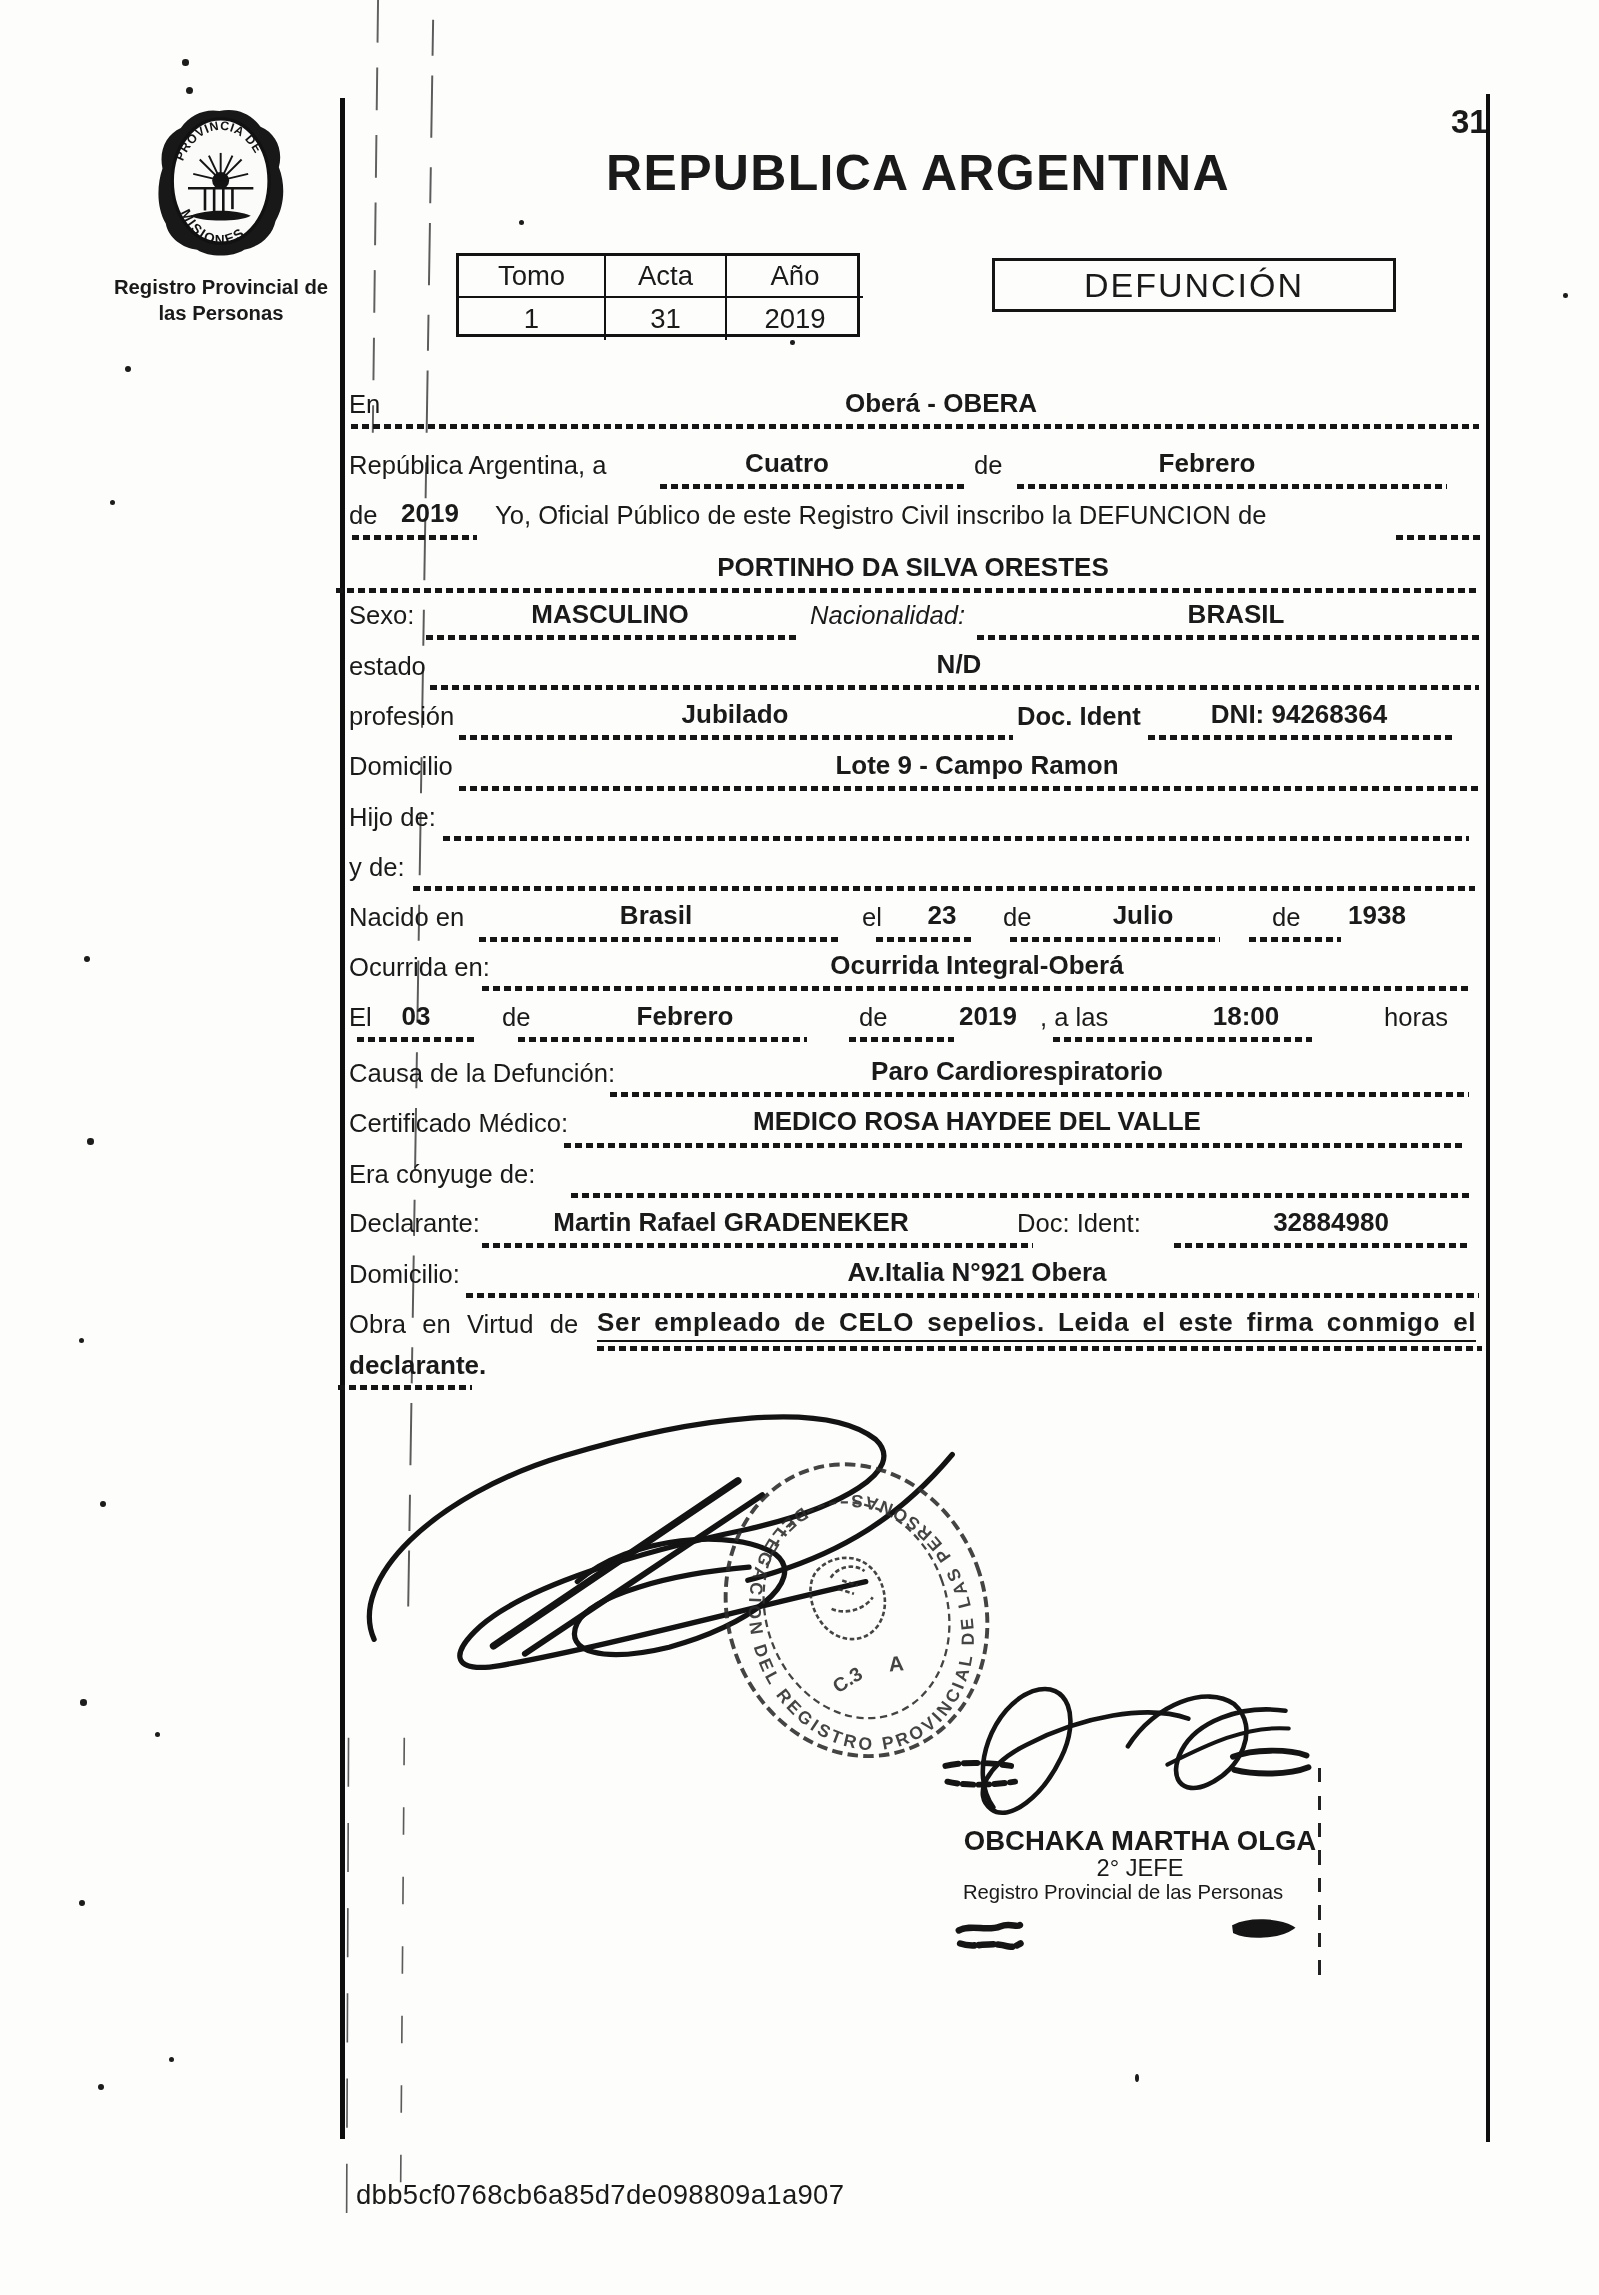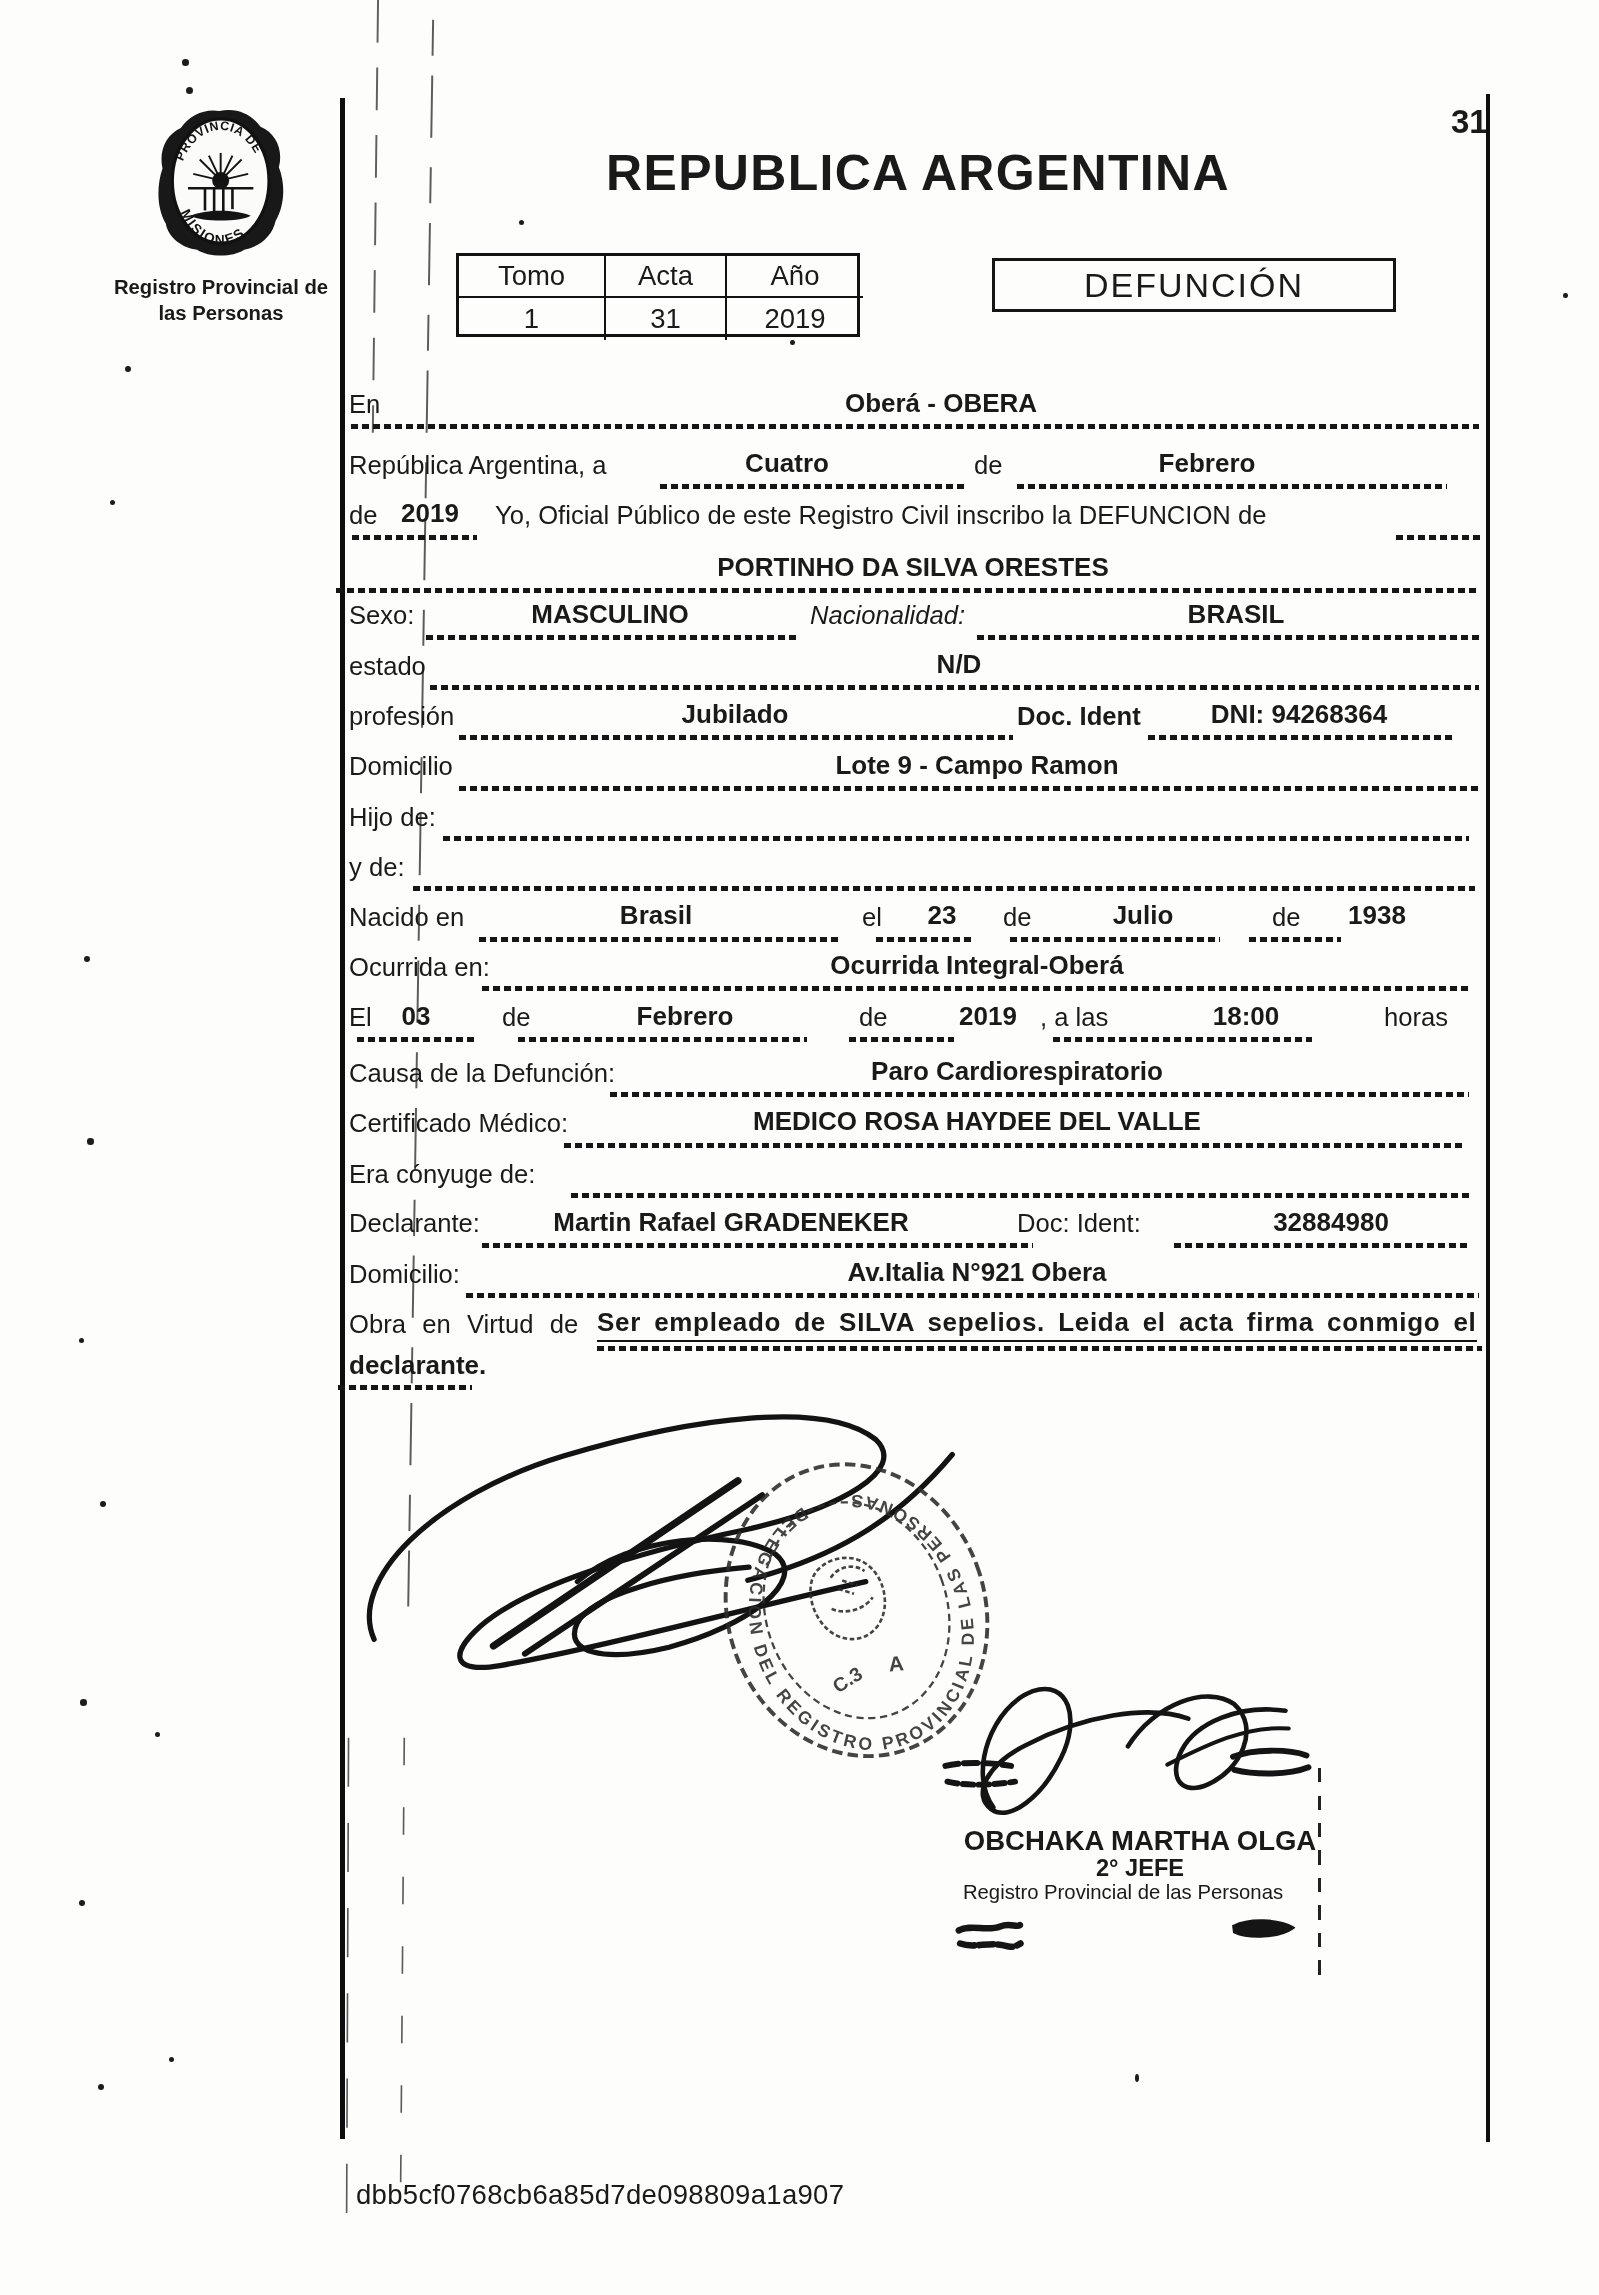--- a/index.html
+++ b/index.html
@@ -20,21 +20,21 @@
   .acta div{border-right:2.6px solid #121212;border-bottom:2.6px solid #121212;
         display:flex;align-items:center;justify-content:center;font-size:27.5px;}
   .acta div:nth-child(3n){border-right:none;}
   .acta div:nth-child(n+4){border-bottom:none;}
   .defbox{position:absolute;left:992px;top:258px;width:404px;height:54px;border:3.9px solid #151515;
         box-sizing:border-box;display:flex;align-items:center;justify-content:center;
         font-size:34px;letter-spacing:2px;}
   .sealcap{position:absolute;left:221px;top:274px;transform:translateX(-50%);
         font-size:20.3px;font-weight:700;text-align:center;line-height:26px;}
   .offname{font-size:27.5px;font-weight:700;}
-  .offtitle{font-size:23.6px;font-weight:700;}
+  .offtitle{font-size:23.6px;font-weight:400;}
   .offorg{font-size:20.3px;font-weight:400;}
   .hash{font-size:27.5px;font-weight:400;letter-spacing:0.3px;}
   .bar{position:absolute;left:0;top:2262px;width:1600px;height:33px;background:#000;
        display:flex;align-items:center;justify-content:center;}
   .bartext{color:#f2f2f2;font-size:25px;letter-spacing:0.7px;transform:translateX(11px);}
   .dashv{position:absolute;width:2.6px;background:repeating-linear-gradient(180deg,#222 0 14.4px,transparent 14.4px 27.5px);}
   svg{position:absolute;overflow:visible;}
   .uline{border-bottom:2.6px solid #131313;padding-bottom:4.6px;}
   .ws{word-spacing:9.2px;}
   .obraval{letter-spacing:0.7px;word-spacing:5.2px;}
@@ -221,21 +221,21 @@
   <div class="abs lbl" style="left:1017px;top:1211px;">Doc: Ident:</div>
   <div class="abs val ctr" style="left:1331px;top:1209px;">32884980</div>
   <div class="dl" style="left:482px;top:1243px;width:551px;"></div>
   <div class="dl" style="left:1174px;top:1243px;width:295px;"></div>
 
   <div class="abs lbl" style="left:349px;top:1262px;">Domicilio:</div>
   <div class="abs val ctr" style="left:977px;top:1259px;">Av.Italia N°921 Obera</div>
   <div class="dl" style="left:466px;top:1293px;width:1013px;"></div>
 
   <div class="abs lbl ws" style="left:349px;top:1312px;">Obra en Virtud de</div>
-  <div class="abs val obraval uline" style="left:597px;top:1309px;">Ser empleado de SILVA sepelios. Leida el acta firma conmigo el</div>
+  <div class="abs val obraval uline" style="left:597px;top:1309px;">Ser empleado de CELO sepelios. Leida el este firma conmigo el</div>
   <div class="dl" style="left:597px;top:1346px;width:885px;"></div>
 
   <div class="abs val" style="left:349px;top:1352px;">declarante.</div>
   <div class="dl" style="left:338px;top:1385px;width:134px;"></div>
 
   <svg style="left:328px;top:1364px;" width="656" height="295" viewBox="0 0 1000 450">
     <g fill="none" stroke="#131313" stroke-width="8" stroke-linecap="round">
       <path d="M70,420 C30,330 160,200 360,140 C560,80 760,55 835,115 C885,162 780,220 640,252 C470,287 300,340 232,400 C182,445 192,472 262,460 C420,432 640,372 820,332"></path>
       <path d="M380,332 C460,262 620,250 682,290 C733,330 640,400 520,432 C420,456 358,440 380,395 C402,353 520,320 642,310"></path>
       <path d="M252,430 L625,178" stroke-width="11"></path>

